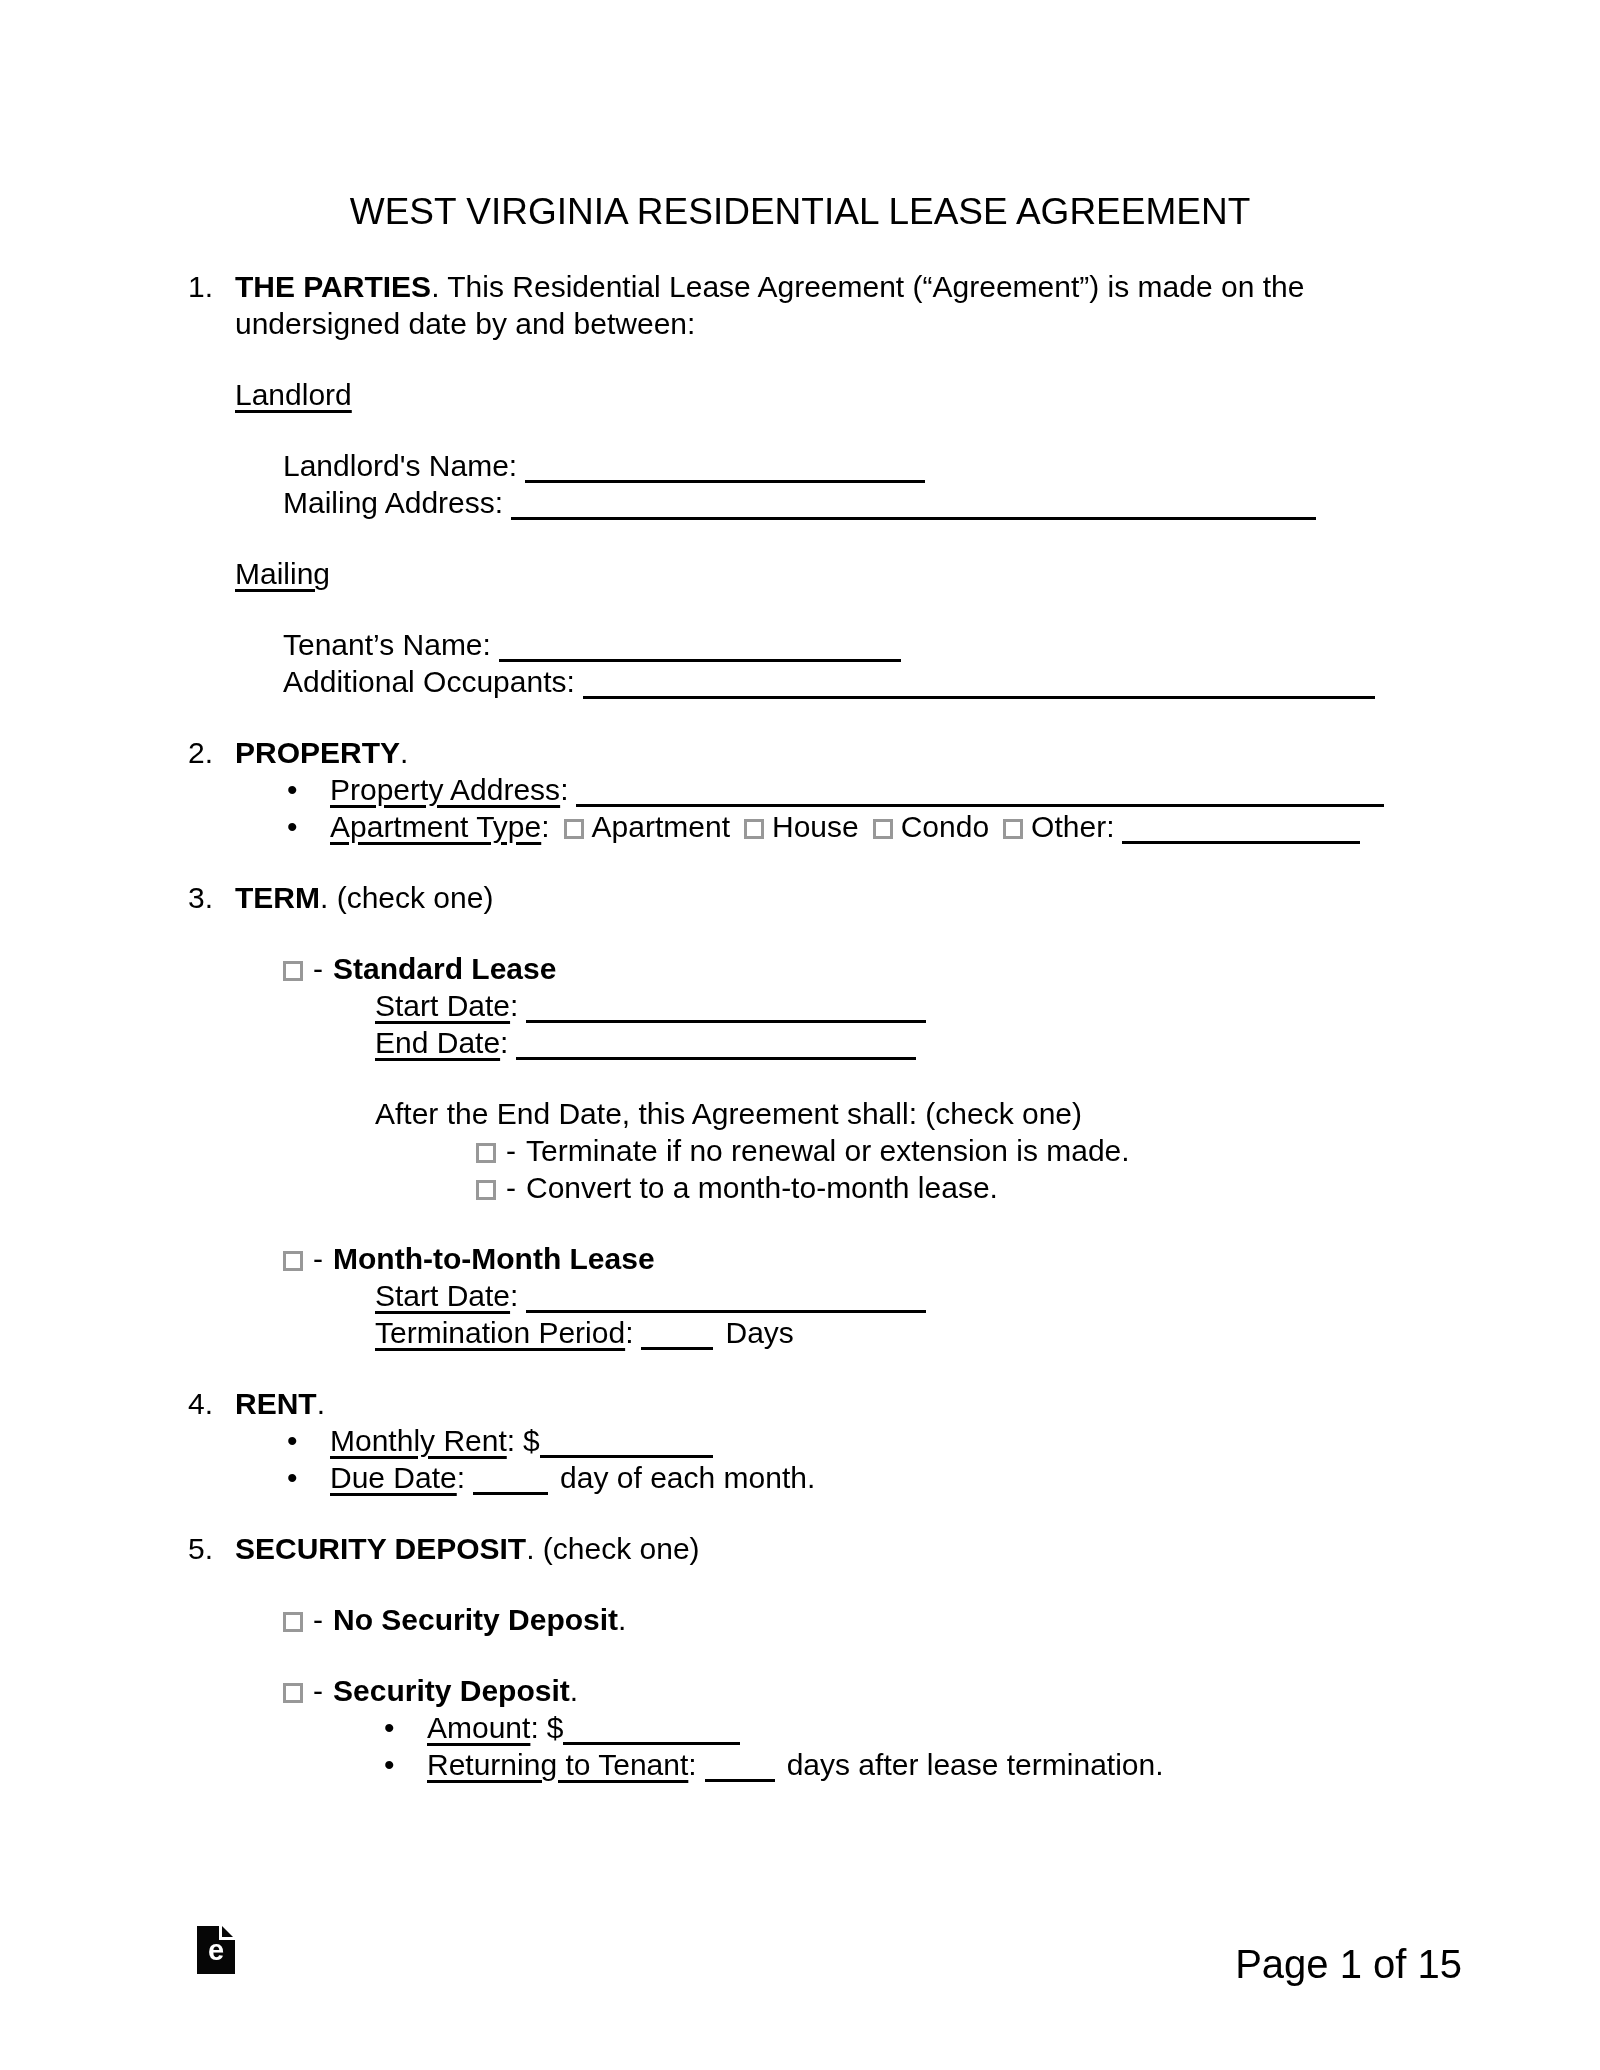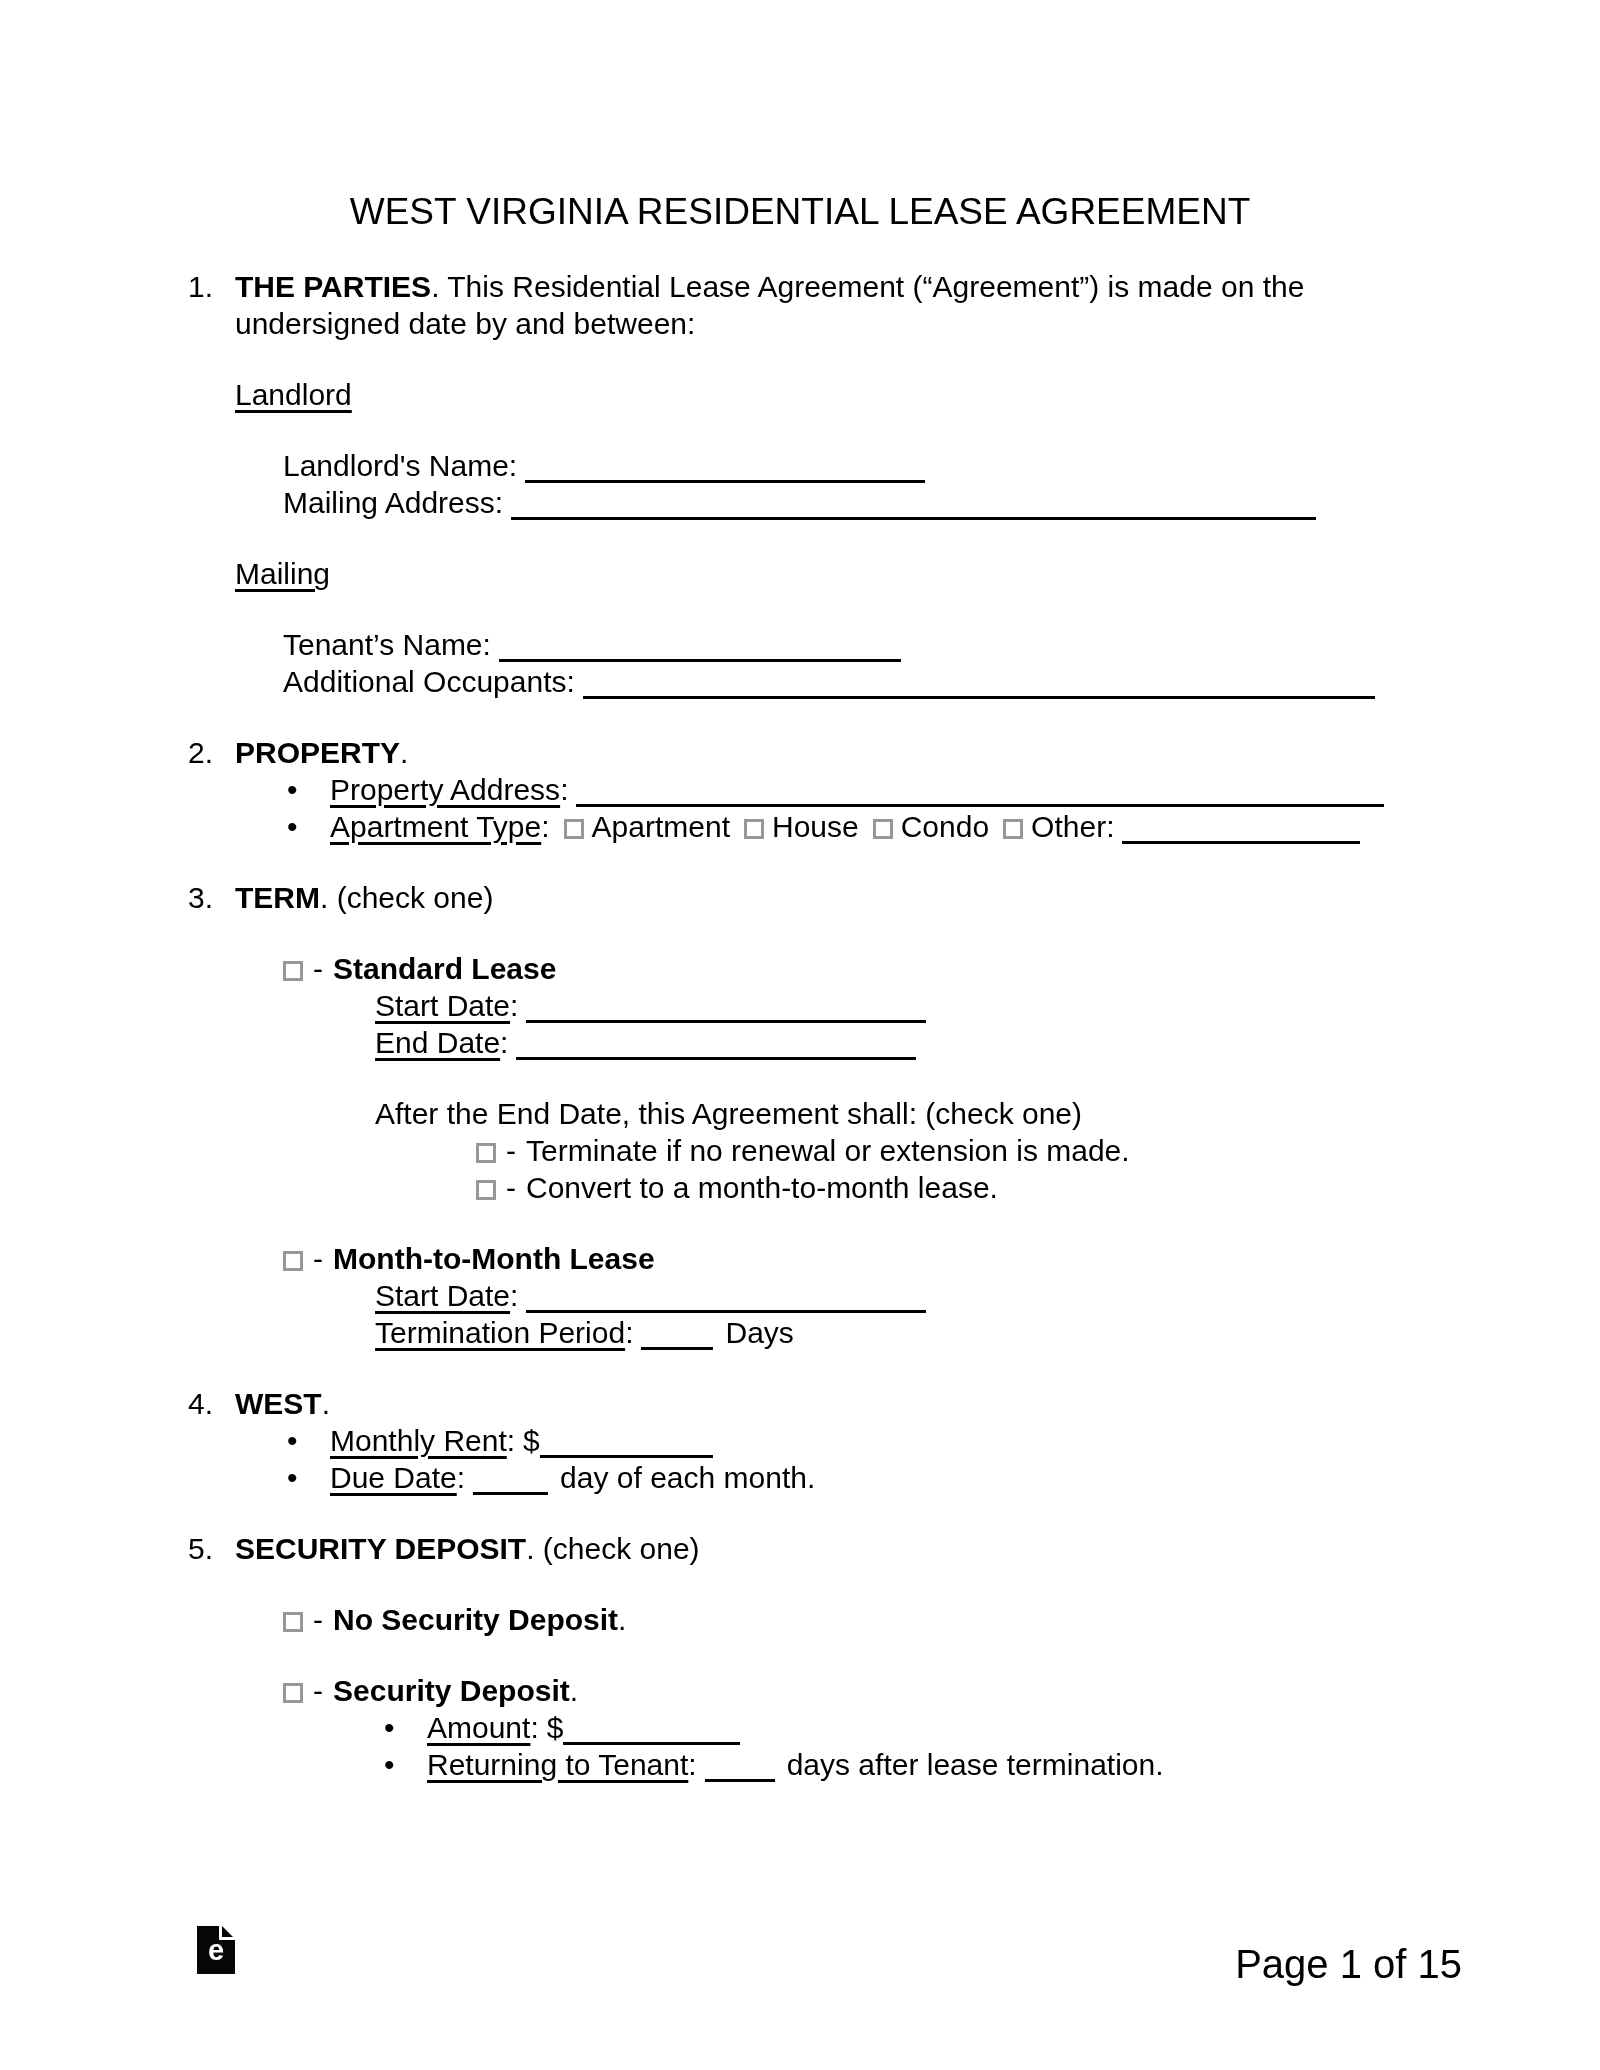--- a/index.html
+++ b/index.html
@@ -128,21 +128,21 @@
   <div class="l3">
     <span class="ul">Start Date</span><span>:</span><span class="blank" style="width:400px"></span>
   </div>
   <div class="l3">
     <span class="ul">Termination Period</span><span>:</span><span class="blank" style="width:72px"></span><span class="after-txt">Days</span>
   </div>
   <div class="gap"></div>
 
   <div class="sec">
     <span class="num">4.</span>
-    <div class="sec-body"><span class="b">WEST</span><span>.</span></div>
+    <div class="sec-body"><span class="b">RENT</span><span>.</span></div>
   </div>
   <ul class="bullets">
     <li><span class="ul">Monthly Rent</span><span>:</span><span class="dollar">$</span><span class="blank nogap" style="width:173px"></span></li>
     <li><span class="ul">Due Date</span><span>:</span><span class="blank" style="width:75px"></span><span class="after-txt">day of each month.</span></li>
   </ul>
   <div class="gap"></div>
 
   <div class="sec">
     <span class="num">5.</span>
     <div class="sec-body"><span class="b">SECURITY DEPOSIT</span><span>. (check one)</span></div>

